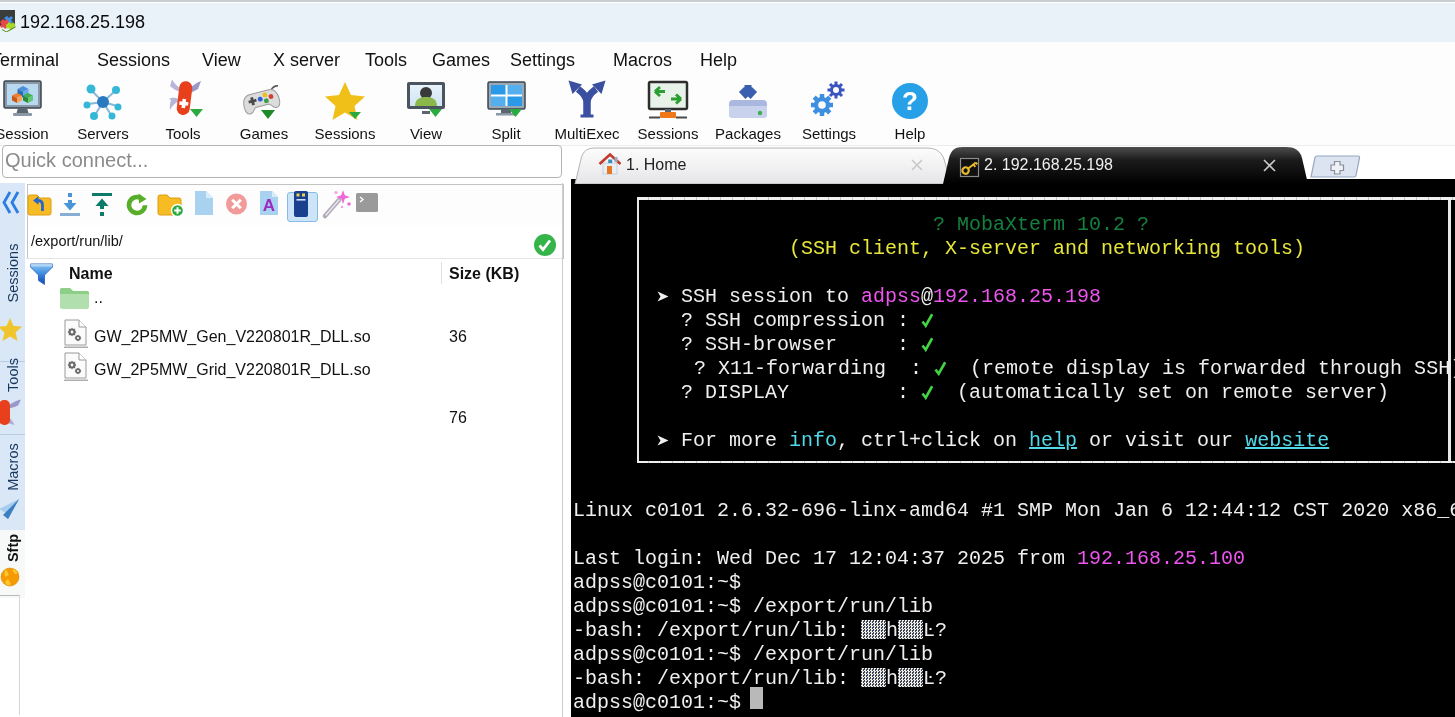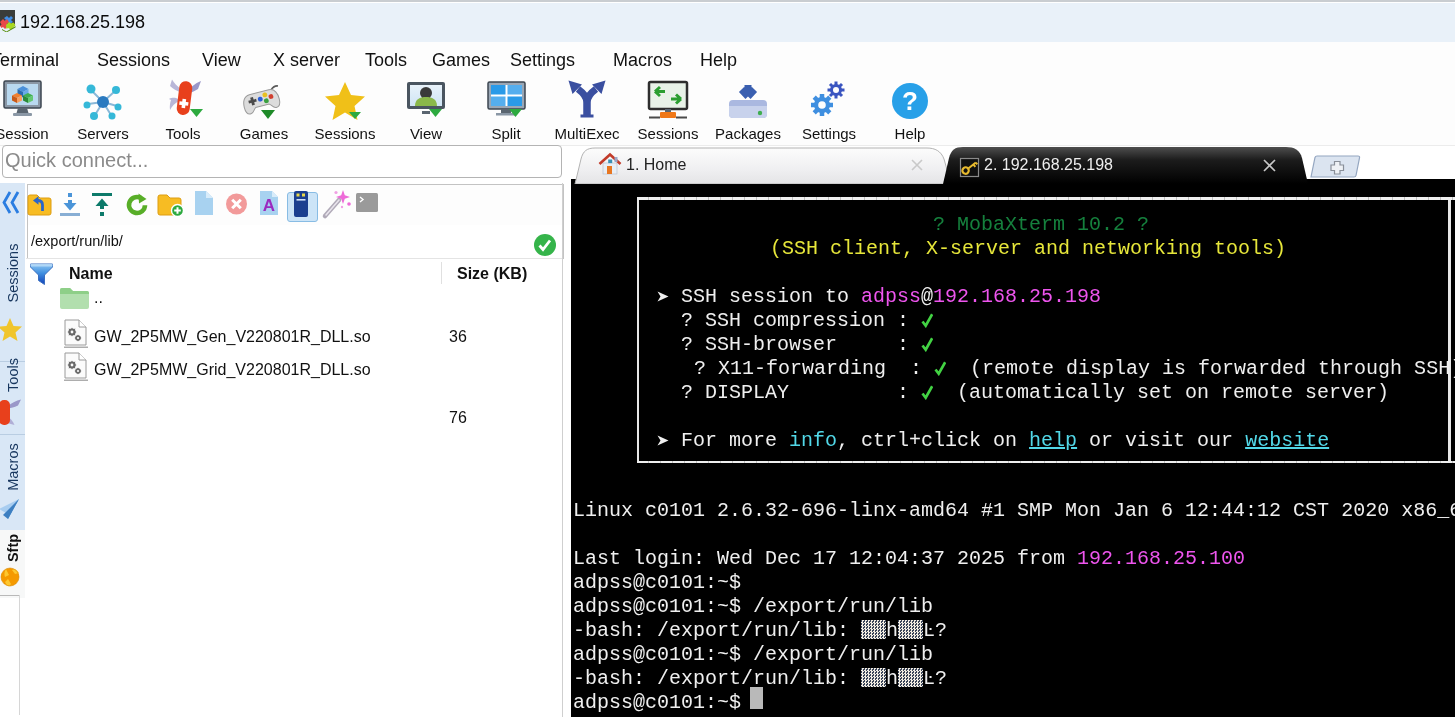--- a/index.html
+++ b/index.html
@@ -254,21 +254,21 @@
   </svg>
   <div class="abs" style="left:626px;top:156px;z-index:4;font-size:16px;color:#222;">1. Home</div>
   <div class="abs" style="left:984px;top:156px;z-index:4;font-size:16px;color:#eee;">2. 192.168.25.198</div>
   <div id="term" class="abs"></div>
 
   <div class="abs bv" style="left:637px;top:197px;height:266px;"></div>
   <div class="abs bv" style="left:1448px;top:197px;height:266px;width:3px;"></div>
   <div class="abs bh" style="left:637px;top:197px;width:818px;"></div>
   <div class="abs bh" style="left:637px;top:460.5px;width:818px;"></div>
   <pre class="tl" style="left:933px;top:213px;"><span class="g">? MobaXterm 10.2 ?</span></pre>
-  <pre class="tl" style="left:770px;top:237px;"><span class="y">(SSH client, X-server and networking tools)</span></pre>
+  <pre class="tl" style="left:789px;top:237px;"><span class="y">(SSH client, X-server and networking tools)</span></pre>
   <pre class="tl" style="left:657px;top:285px;"><span class="arr"><svg width="12" height="15" viewBox="0 0 12 15">
           <path d="M0.5 2.5 L11.5 7.5 L0.5 12.5 L3.5 7.5 Z" fill="#efefef"></path>
         </svg></span> SSH session to <span class="m">adpss</span>@<span class="m">192.168.25.198</span></pre>
   <pre class="tl" style="left:681px;top:309px;">? SSH compression : <span class="chk"><svg width="12" height="15" viewBox="0 0 12 15">
           <path d="M1.5 8.5l3.2 4.2 6.5-11.5" stroke="#42d243" stroke-width="2.7" fill="none"></path>
         </svg></span></pre>
   <pre class="tl" style="left:681px;top:333px;">? SSH-browser     : <span class="chk"><svg width="12" height="15" viewBox="0 0 12 15">
           <path d="M1.5 8.5l3.2 4.2 6.5-11.5" stroke="#42d243" stroke-width="2.7" fill="none"></path>
         </svg></span></pre>
   <pre class="tl" style="left:694px;top:357px;">? X11-forwarding  : <span class="chk"><svg width="12" height="15" viewBox="0 0 12 15">
@@ -399,21 +399,21 @@
   <div id="fpath" class="abs"></div>
   <div id="fpathtext" class="abs">/export/run/lib/</div>
   <svg class="abs" style="left:533px;top:233px;" width="24" height="24" viewBox="0 0 24 24">
     <circle cx="12" cy="12" r="11" fill="#35b44a"></circle>
     <path d="M6.5,12.5 l3.5,4 7,-9" stroke="#fff" stroke-width="2.8" fill="none"></path>
   </svg>
   <div id="flist" class="abs"></div>
   <div id="fhline" class="abs"></div>
   <div id="fhsep" class="abs"></div>
   <div class="fh abs" style="left:69px;top:265px;">Name</div>
-  <div class="fh abs" style="left:449px;top:265px;margin-left:8px;">Size (KB)</div>
+  <div class="fh abs" style="left:449px;top:265px;">Size (KB)</div>
   <svg class="abs" style="left:29px;top:262px;" width="26" height="24" viewBox="0 0 26 24">
     <defs>
         <linearGradient id="fun" x1="0" y1="0" x2="0" y2="1">
           <stop offset="0" stop-color="#8ec6f2"></stop>
           <stop offset="0.45" stop-color="#3f8fe0"></stop>
           <stop offset="1" stop-color="#1240b8"></stop>
         </linearGradient>
       </defs>
     <path d="M1.5,2 h22 v3 l-8,8 v9.5 l-6,-4 v-5.5 l-8,-8 Z" fill="url(#fun)" stroke="#3a6fc0" stroke-width="1"></path>
     <path d="M1.5,2 h22 v2.5 h-22 Z" fill="#b8dcf8" opacity="0.85"></path>

